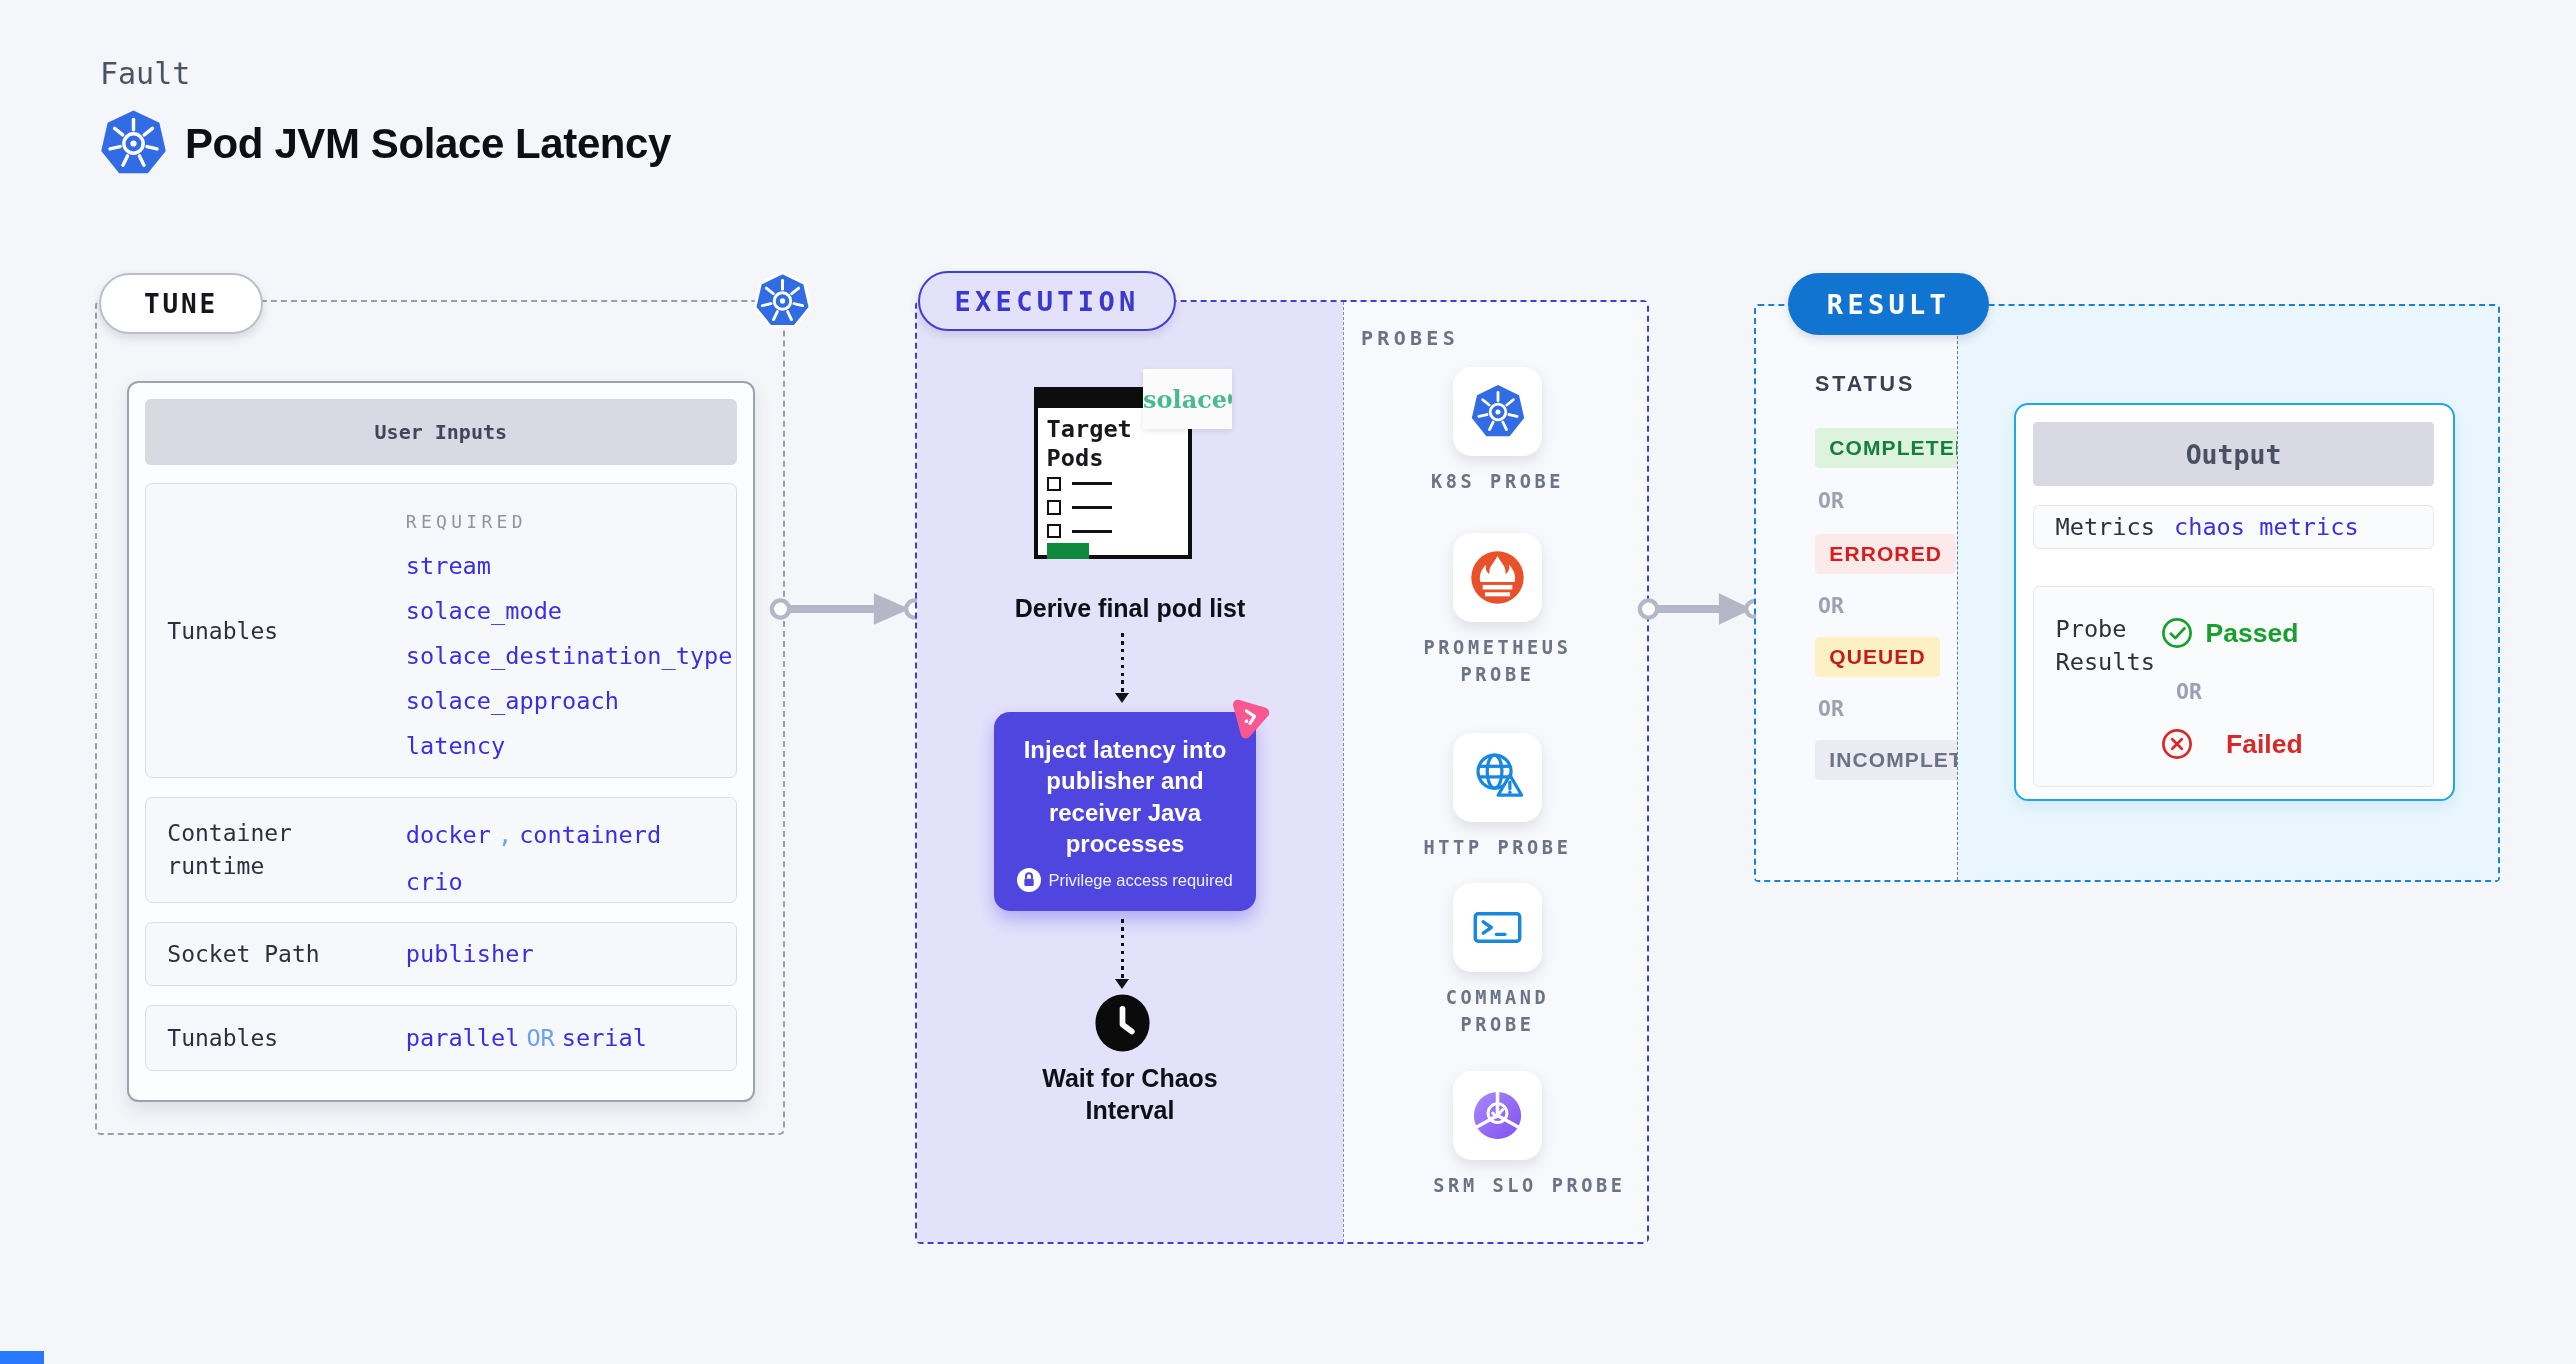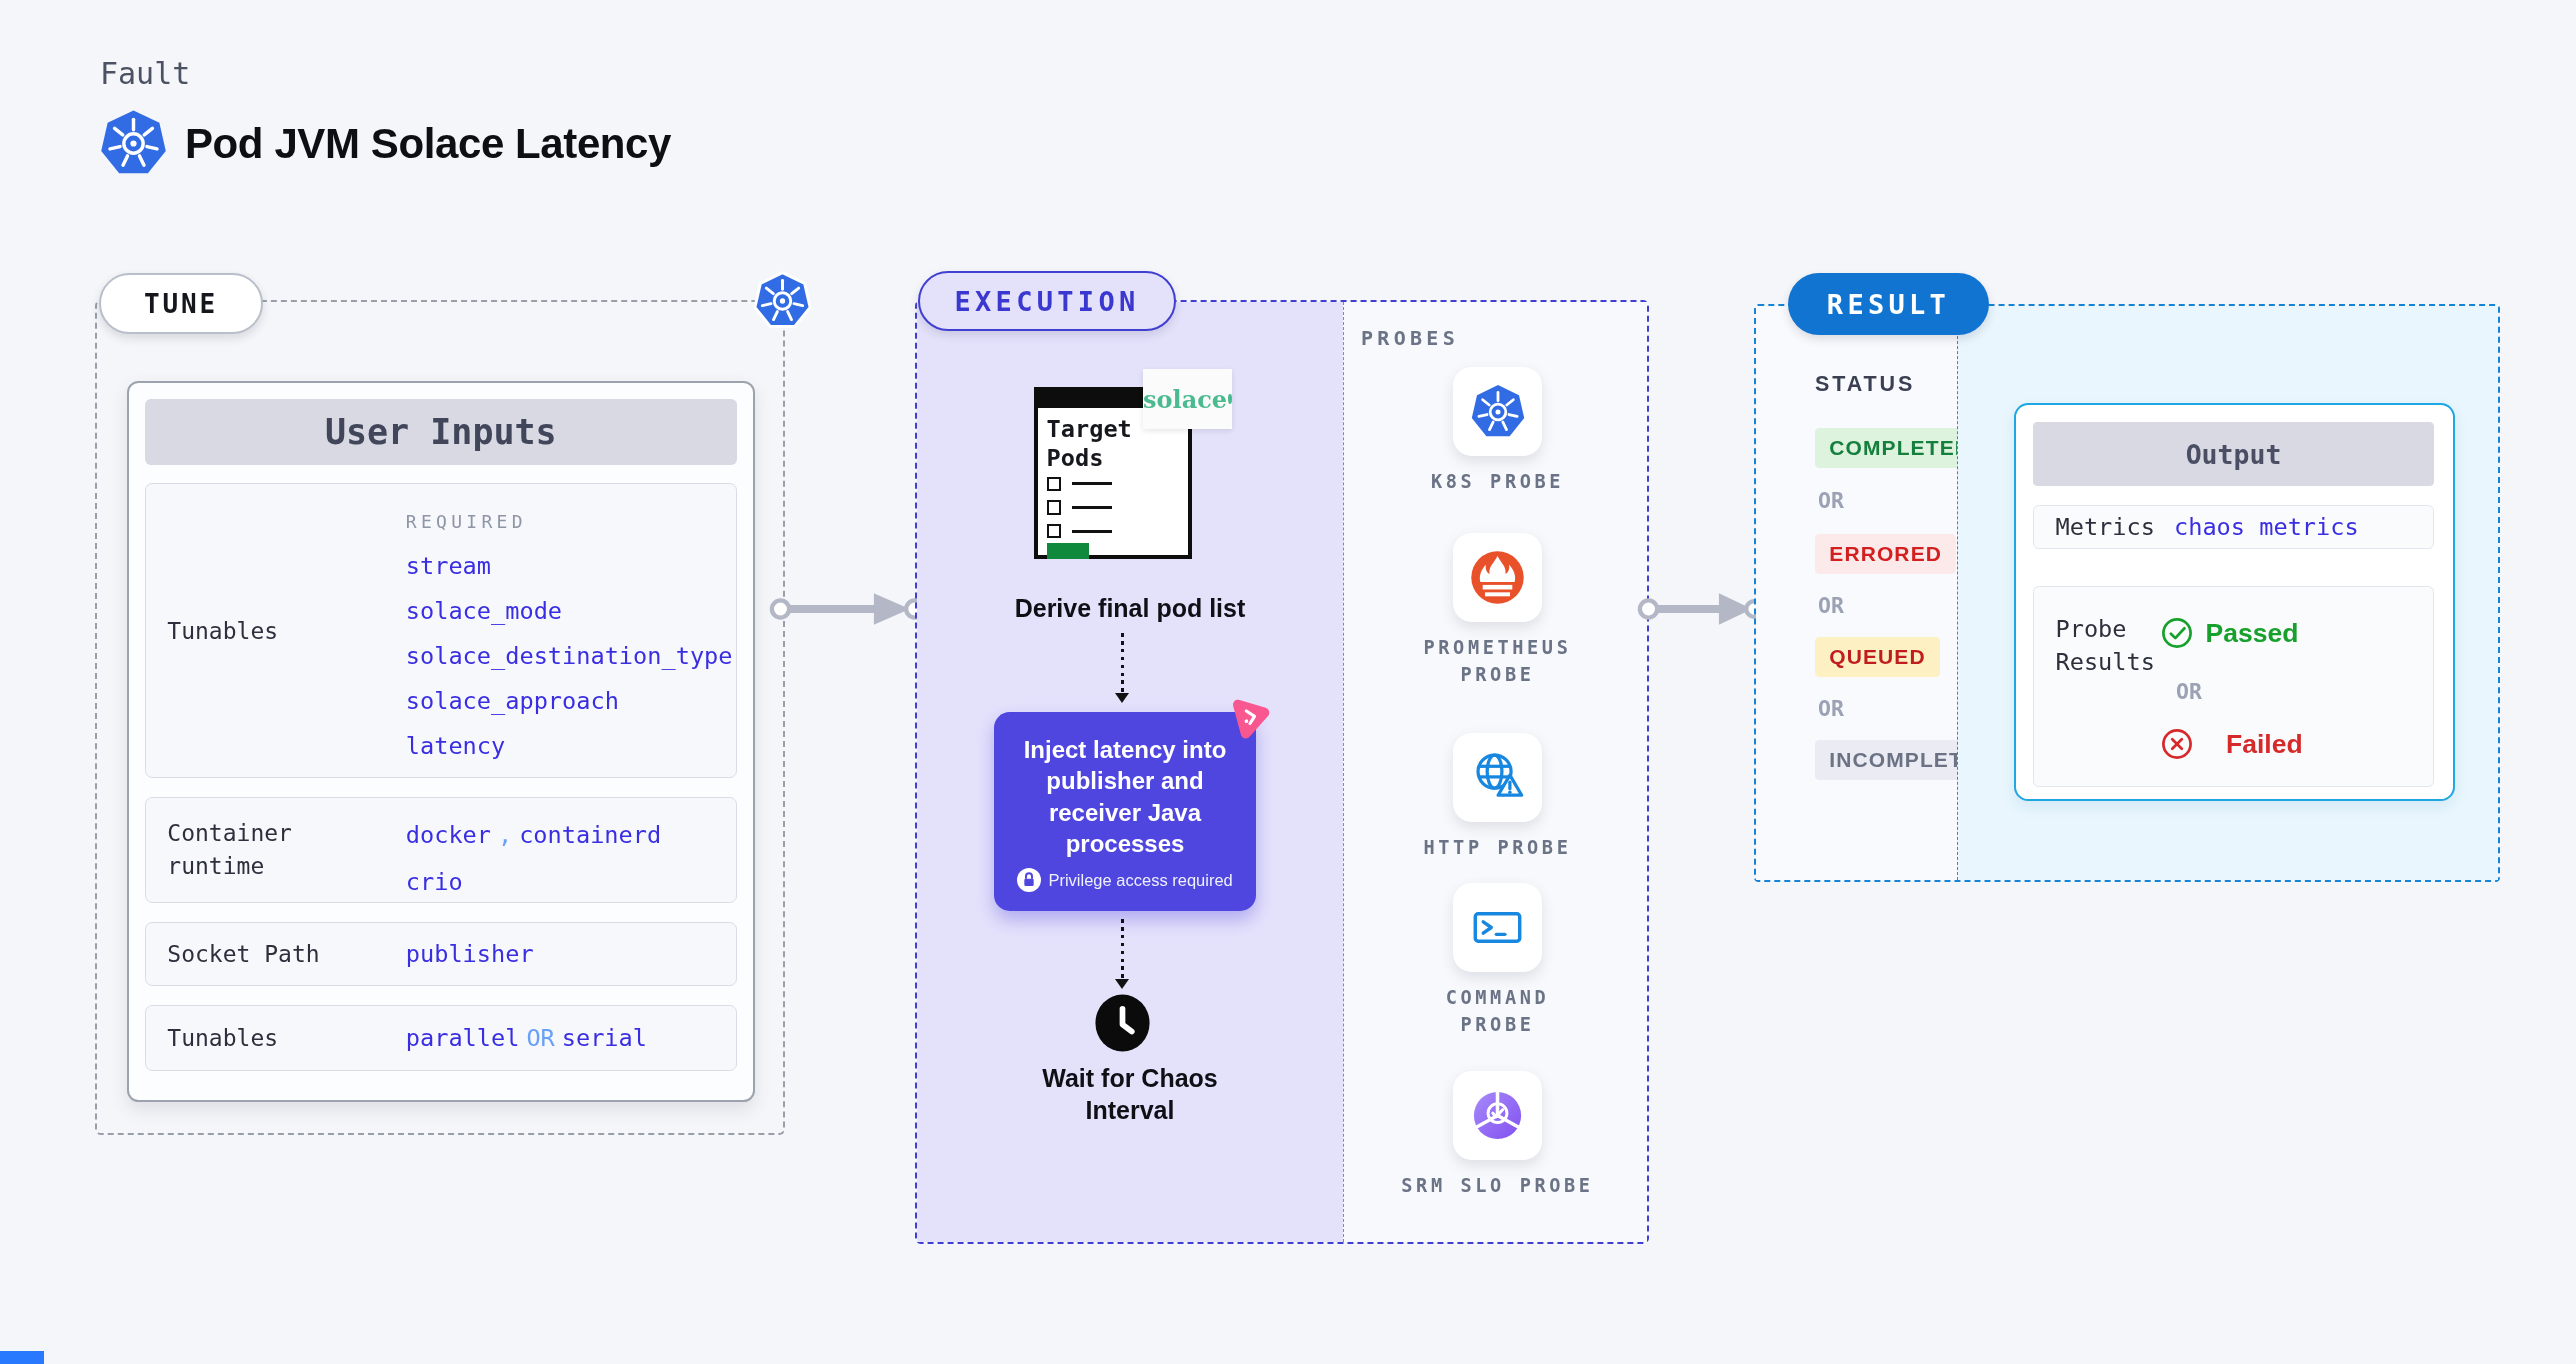--- a/index.html
+++ b/index.html
@@ -29,21 +29,21 @@
              font-size:26px;letter-spacing:2.9px;color:#15171c;}
   .pill-exec{left:918px;top:271px;width:258px;height:60px;background:#e4e2fb;border:2.9px solid #413ed2;
              font-size:27px;letter-spacing:4.3px;color:#3b38d0;box-sizing:border-box;}
   .pill-result{left:1788px;top:273px;width:201px;height:62px;background:#1174d0;
                font-size:27px;letter-spacing:4.3px;color:#ffffff;}
 
   
   .ui-card{left:127px;top:381px;width:628px;height:721px;background:#fcfdff;border:2.1px solid #9ca3af;
            border-radius:11.5px;box-shadow:0 7.2px 17px rgba(60,66,90,.12);box-sizing:border-box;}
   .ui-head{left:15.8px;top:15.8px;width:592px;height:66px;background:#d9d9e3;border-radius:5.7px;
-           display:flex;align-items:center;justify-content:center;font-size:35px;font-weight:600;color:#41465a;}
+           display:flex;align-items:center;justify-content:center;font-size:20px;font-weight:600;color:#41465a;}
   .ui-row{left:15.8px;width:592px;background:#f7f8fc;border:1.4px solid #d9dce4;border-radius:7.2px;box-sizing:border-box;}
   .ui-row-label{position:absolute;left:21.5px;top:50%;transform:translateY(-50%);width:186px;
                 font-size:23px;line-height:33px;color:#2c303c;}
   .row-tunables{top:100px;height:295px;}
   .row-cr{top:414px;height:106px;}
   .row-sp{top:539px;height:64px;}
   .row-seq{top:622px;height:66px;}
   .req-tag{position:absolute;left:260px;top:27px;font-size:18px;letter-spacing:4.3px;color:#8e95a6;}
   .tun-values{position:absolute;left:260px;top:60px;font-size:23.6px;line-height:45px;color:#3a2ee2;}
   .val{color:#3a2ee2;font-size:23.6px;}
@@ -334,21 +334,21 @@
             <use href="#sym-cmd"></use>
           </svg>
       </div>
       <div class="probe-label mono" style="top:682px;padding:0 72px;box-sizing:border-box;">COMMAND PROBE</div>
 
       <div class="probe-card" style="top:769px">
         <svg width="59" height="59" viewBox="0 0 100 100">
             <use href="#sym-srm"></use>
           </svg>
       </div>
-      <div class="probe-label mono" style="top:870px;padding:0 44px;box-sizing:border-box;">SRM SLO PROBE</div>
+      <div class="probe-label mono" style="top:870px;padding:0 44px;box-sizing:border-box;margin-left:32px;">SRM SLO PROBE</div>
     </div>
   </div>
   <div class="pill pill-exec mono">EXECUTION</div>
 
   <svg class="abs arrow2" width="133" height="46" viewBox="0 0 185 64">
     <line x1="20" y1="32" x2="118" y2="32" stroke="#b4b8c6" stroke-width="11"></line>
     <polygon points="114,10 160,32 114,54" fill="#b4b8c6"></polygon>
     <circle cx="16" cy="32" r="12" fill="#fff" stroke="#b4b8c6" stroke-width="6"></circle>
     <circle cx="163" cy="32" r="11" fill="#fff" stroke="#b4b8c6" stroke-width="6"></circle>
   </svg>

